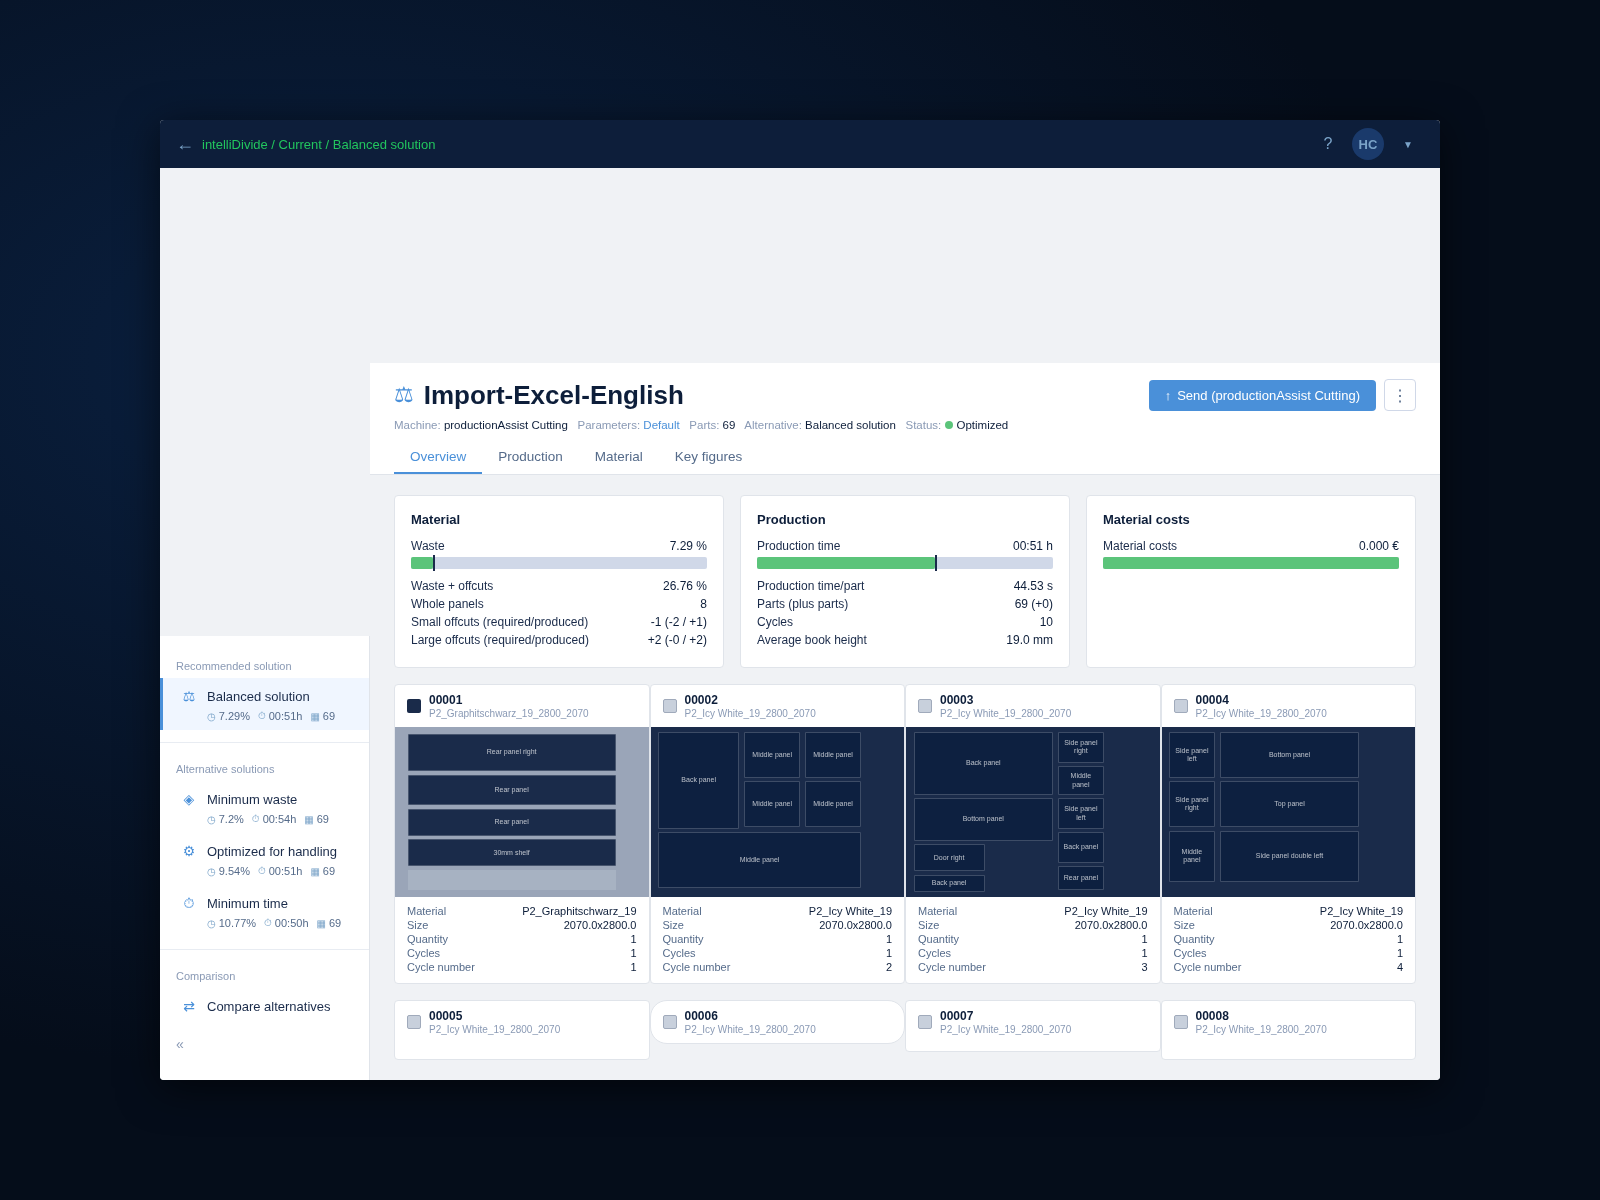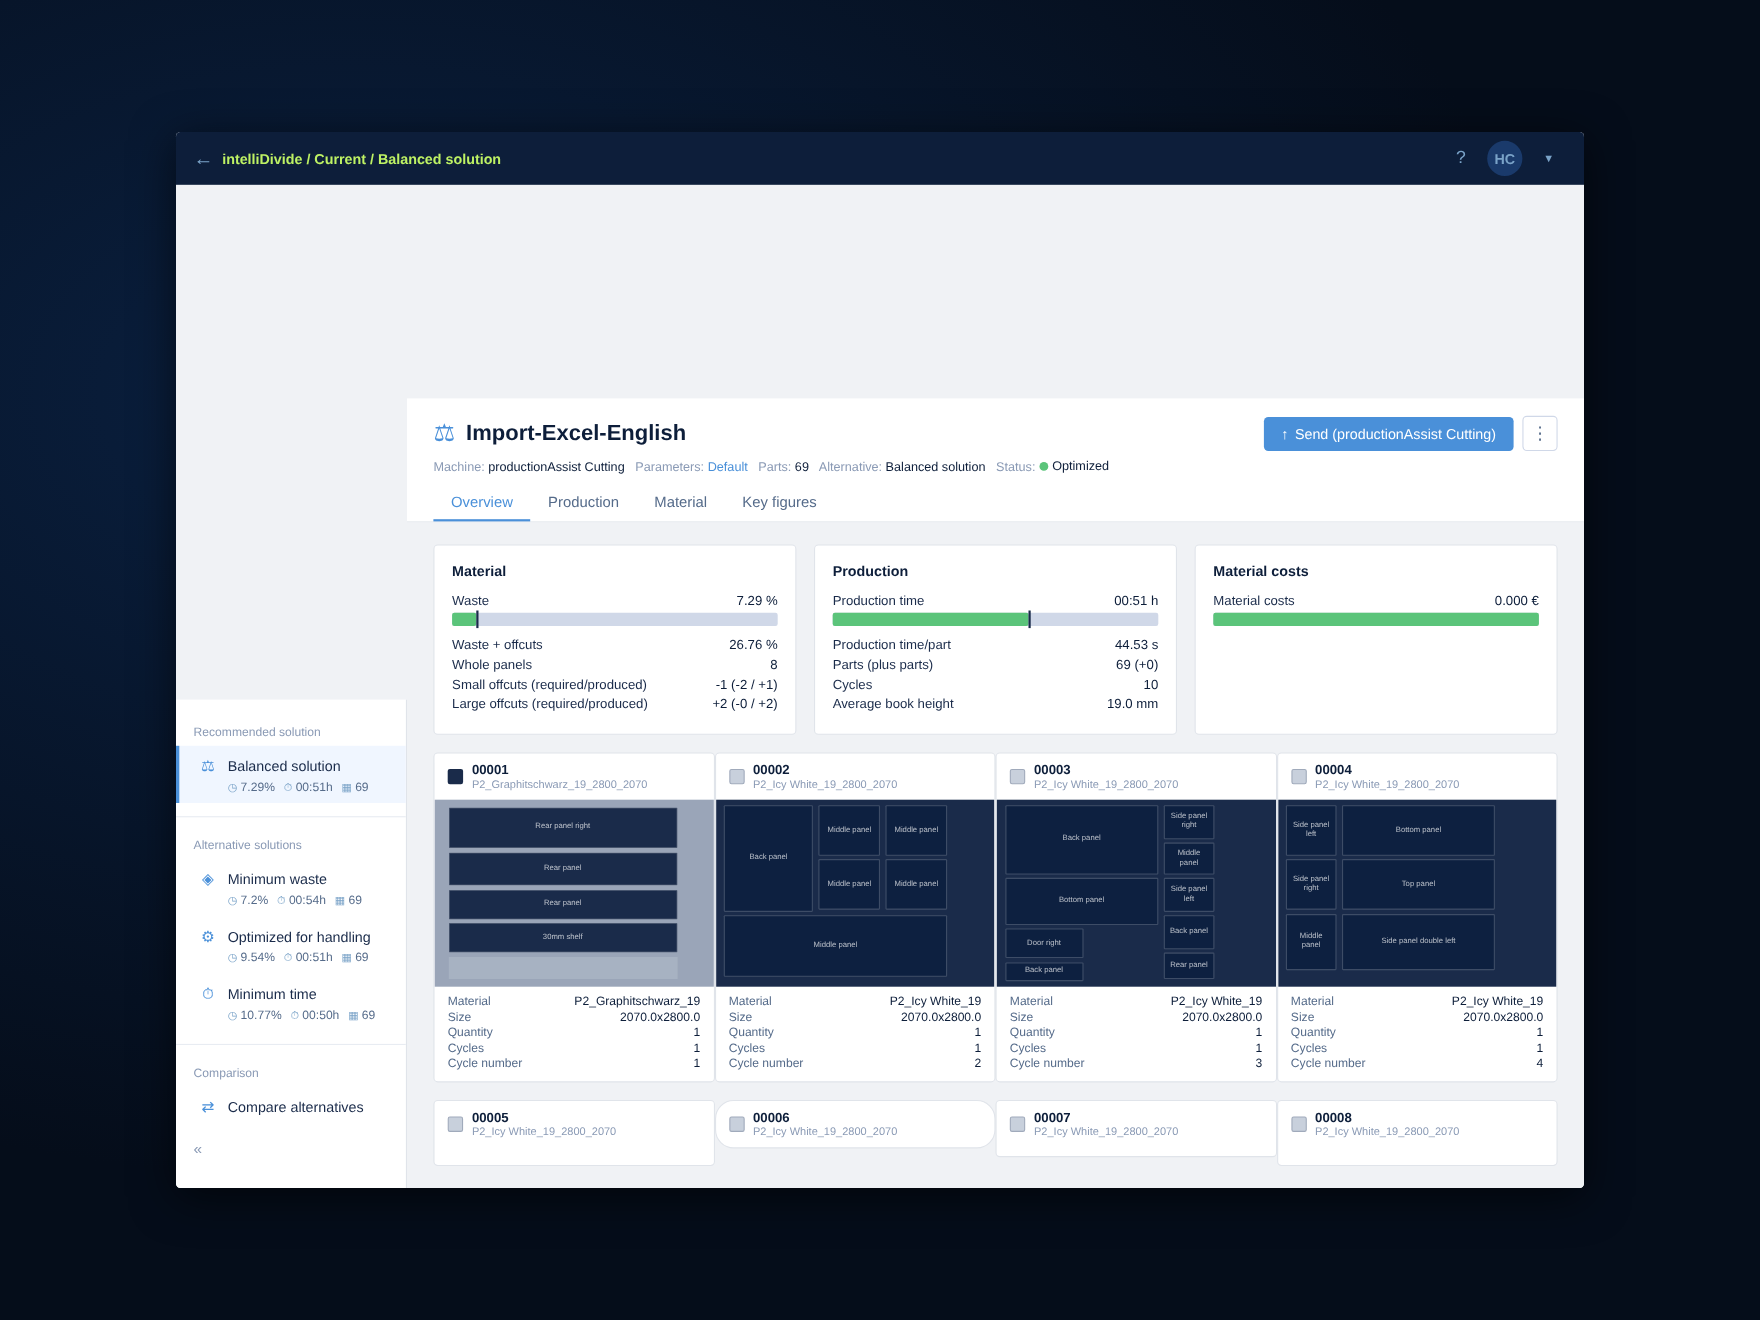--- a/index.html
+++ b/index.html
@@ -36,22 +36,22 @@
     .top-bar-back {
       color: #7aa3c8;
       font-size: 18px;
       cursor: pointer;
     }
     .top-bar-breadcrumb {
       color: #7aa3c8;
       font-size: 13px;
     }
     .top-bar-breadcrumb span {
-      color: #bef264;
-      font-weight: 700;
+      color: #22c55e;
+      font-weight: 400;
     }
     .top-bar-spacer { flex: 1; }
     .top-bar-icon {
       color: #7aa3c8;
       font-size: 16px;
       cursor: pointer;
       width: 32px;
       height: 32px;
       display: flex;
       align-items: center;
@@ -184,21 +184,21 @@
     .content-title {
       display: flex;
       align-items: center;
       gap: 10px;
     }
     .title-icon {
       font-size: 22px;
       color: #4a90d9;
     }
     .title-text {
-      font-size: 20px;
+      font-size: 26px;
       font-weight: 700;
       color: #0d1e3a;
     }
     .title-actions {
       display: flex;
       align-items: center;
       gap: 8px;
     }
     .btn-send {
       background: #4a90d9;

